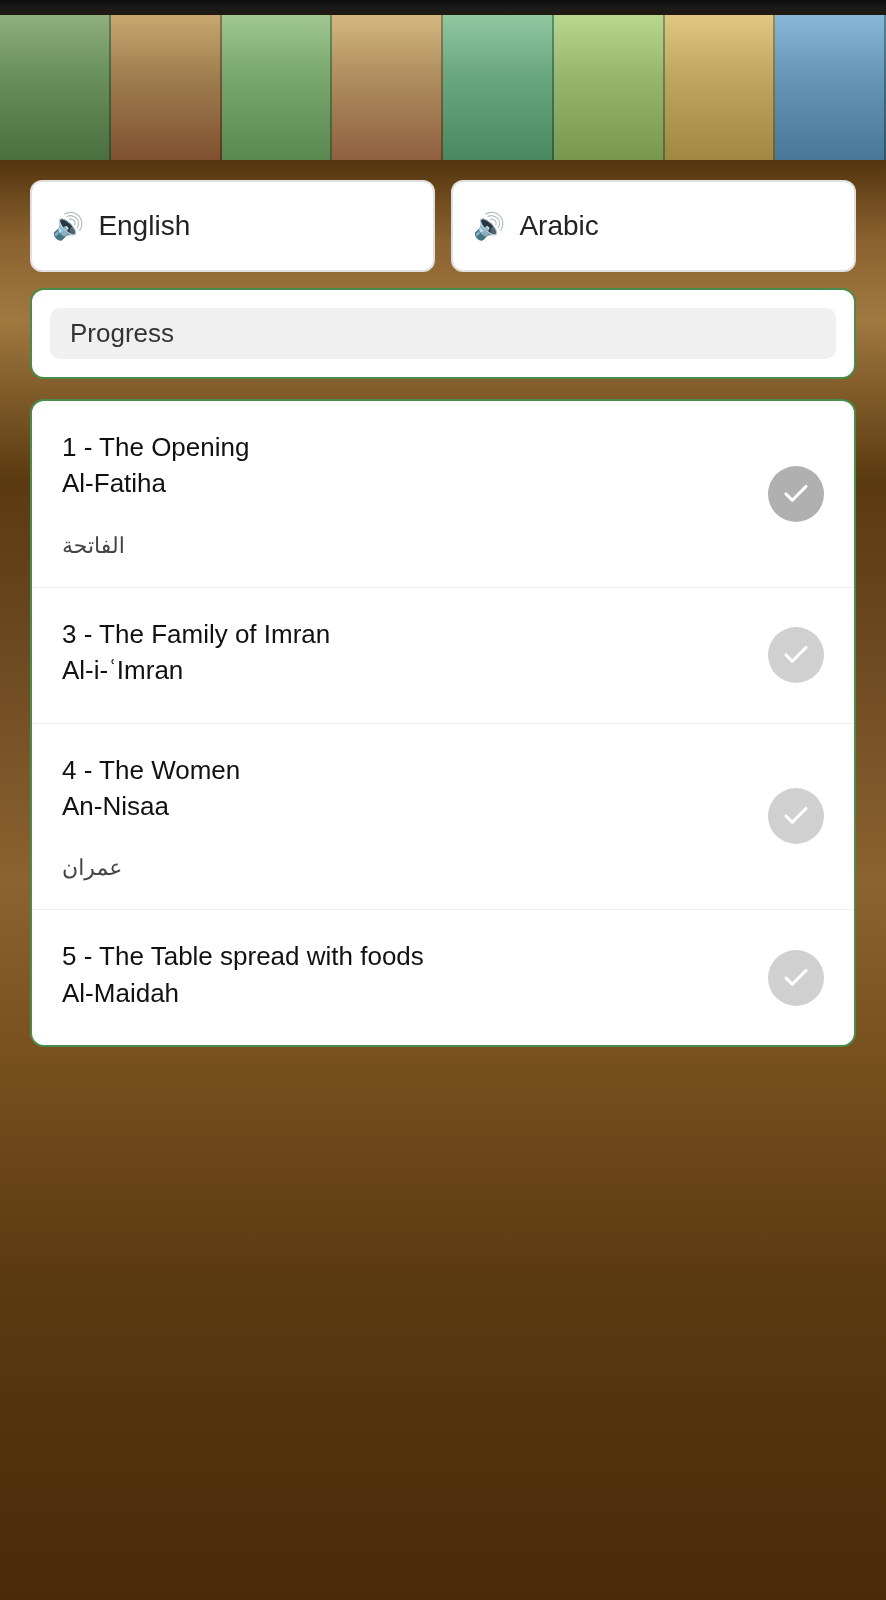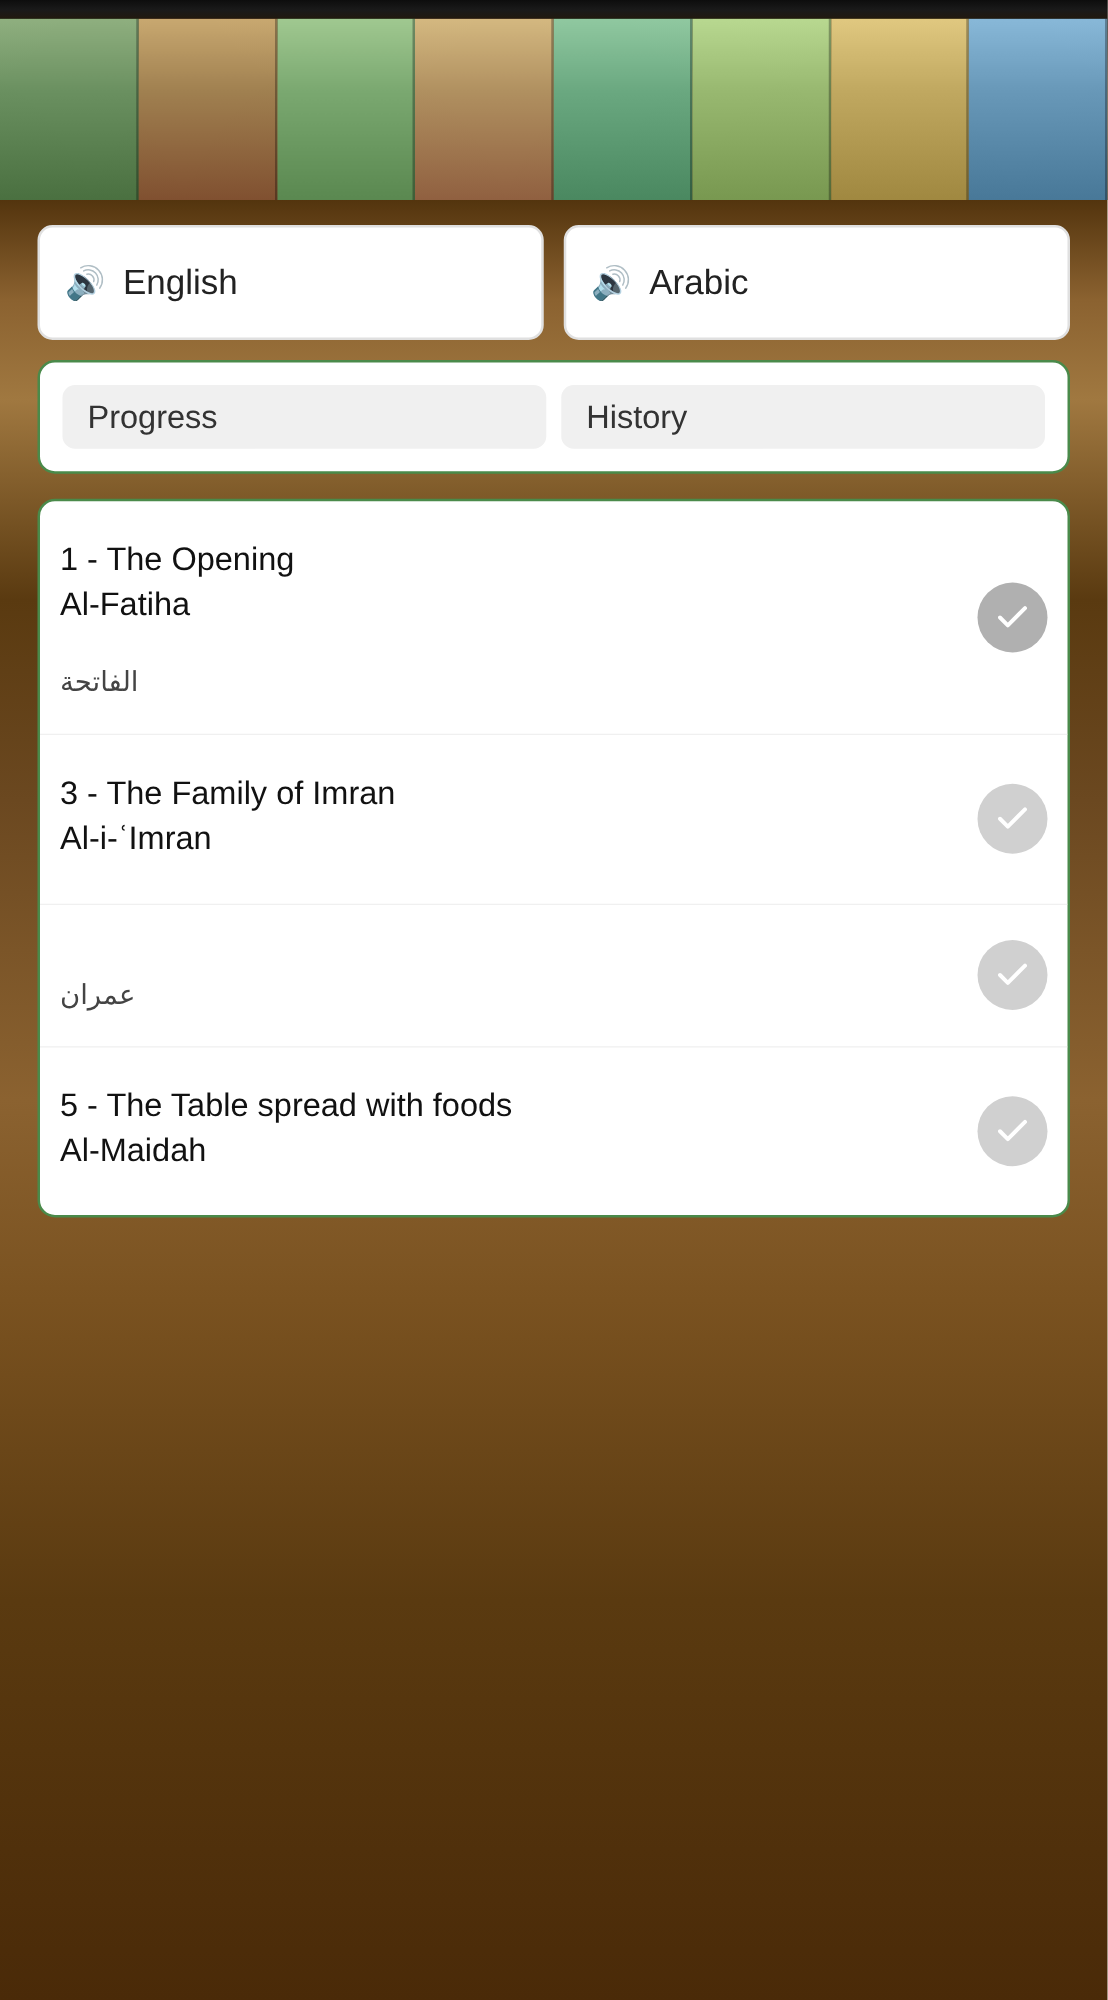--- a/index.html
+++ b/index.html
@@ -132,21 +132,21 @@
     
     .surah-list-container {
       background: white;
       border: 2px solid #4a8a4a;
       border-radius: 14px;
       overflow: hidden;
     }
 
     
     .surah-item {
-      padding: 28px 16px;
+      padding: 28px 30px;
       border-bottom: 1px solid #f0f0f0;
       display: flex;
       align-items: center;
       justify-content: space-between;
       cursor: pointer;
     }
 
     .surah-item:last-child {
       border-bottom: none;
     }
@@ -227,23 +227,20 @@
       <span class="speaker-icon">🔊</span>
       <span>Arabic</span>
     </button>
   </div>
 
   <div class="toggle-container">
     <div class="toggle-buttons">
       <button class="toggle-btn">
         <span>Progress</span>
       </button>
-      <button class="toggle-btn">
-        <span>History</span>
-      </button>
     </div>
   </div>
 
   <div class="surah-list-container">
 
     <div class="surah-item">
       <div class="surah-text">
         <div class="surah-title">
           <span>1</span><span> - </span><span>The Opening</span>
           <br>
@@ -269,20 +266,25 @@
       </div>
       <div class="check-circle">
         <svg viewBox="0 0 24 24" fill="none" stroke="white" stroke-width="2.5" stroke-linecap="round" stroke-linejoin="round">
           <polyline points="20 6 9 17 4 12"></polyline>
         </svg>
       </div>
     </div>
 
     <div class="surah-item">
       <div class="surah-text">
+        <div class="surah-title">
+          <span>4</span><span> - </span><span>The Women</span>
+          <br>
+          <span>An-Nisaa</span>
+        </div>
         <div class="surah-arabic">عمران</div>
       </div>
       <div class="check-circle">
         <svg viewBox="0 0 24 24" fill="none" stroke="white" stroke-width="2.5" stroke-linecap="round" stroke-linejoin="round">
           <polyline points="20 6 9 17 4 12"></polyline>
         </svg>
       </div>
     </div>
 
     <div class="surah-item partial">

